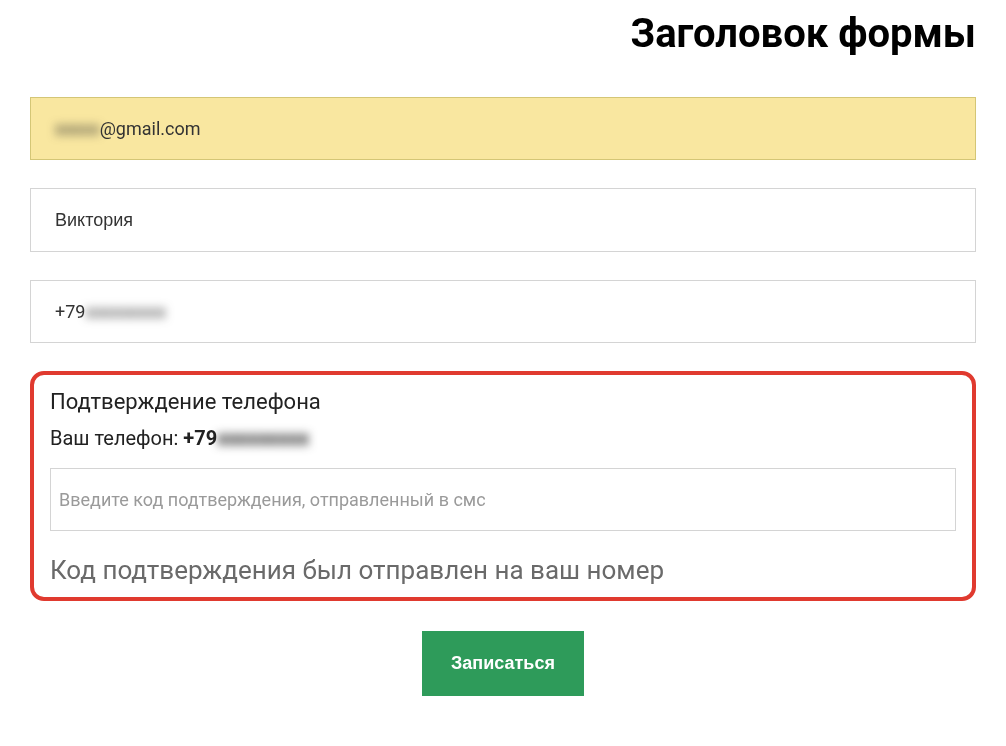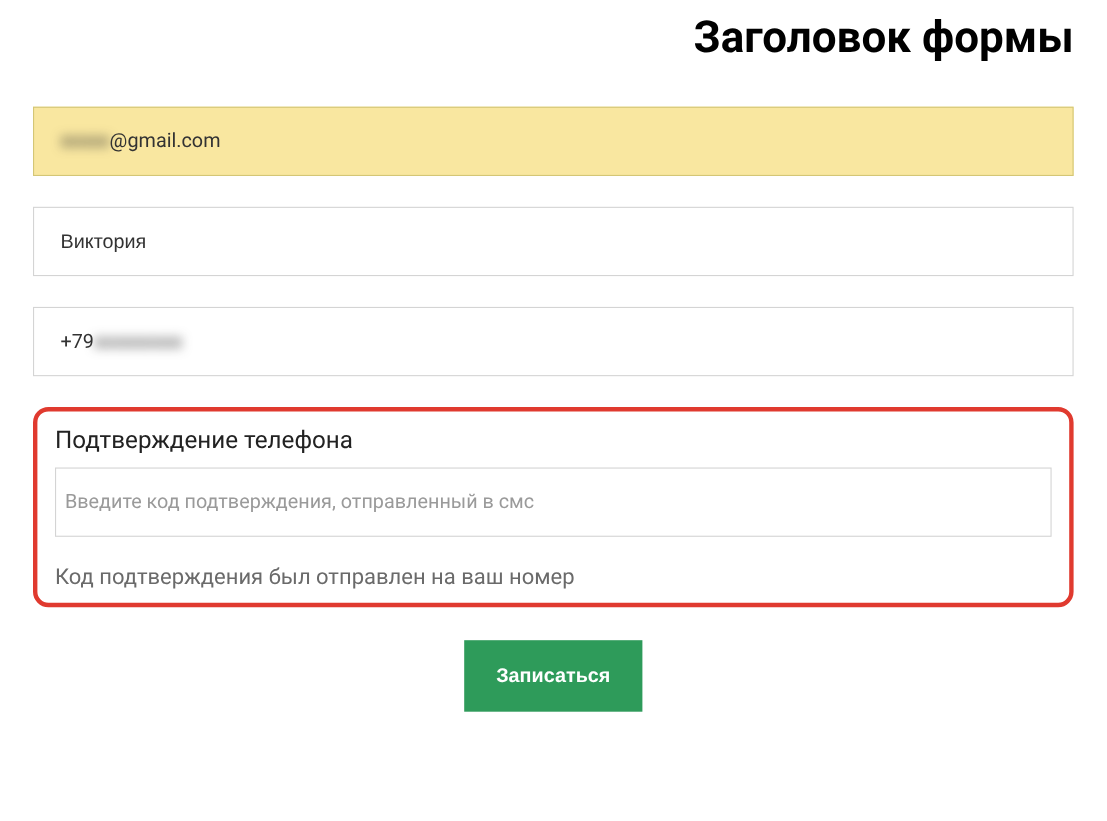--- a/index.html
+++ b/index.html
@@ -80,21 +80,21 @@
       background: transparent;
       font-size: 18px;
       color: #333;
       outline: none;
       font-family: inherit;
     }
     .code-input-wrap input::placeholder {
       color: #9a9a9a;
     }
     .sent-msg {
-      font-size: 20px;
+      font-size: 26px;
       color: #6a6a6a;
       margin-top: 24px;
     }
     .submit-row {
       display: flex;
       justify-content: center;
       margin-top: 10px;
     }
     .submit-btn {
       background: #2e9b5a;
@@ -124,20 +124,23 @@
   <div class="input-row">
     <input type="text" value="Виктория" style="">
   </div>
 
   <div class="input-row">
     <span>+79</span><span class="blur">xxxxxxxxx</span>
   </div>
 
   <div class="highlight-box">
     <div class="confirm-title">Подтверждение телефона</div>
+    <div class="confirm-phone-line">
+      <span>Ваш телефон: </span><span class="confirm-phone-value"><span>+79</span><span class="blur">xxxxxxxxx</span></span>
+    </div>
     <div class="code-input-wrap">
       <input type="text" placeholder="Введите код подтверждения, отправленный в смс" style="">
     </div>
     <div class="sent-msg">Код подтверждения был отправлен на ваш номер</div>
   </div>
 
   <div class="submit-row">
     <button class="submit-btn">Записаться</button>
   </div>
 

